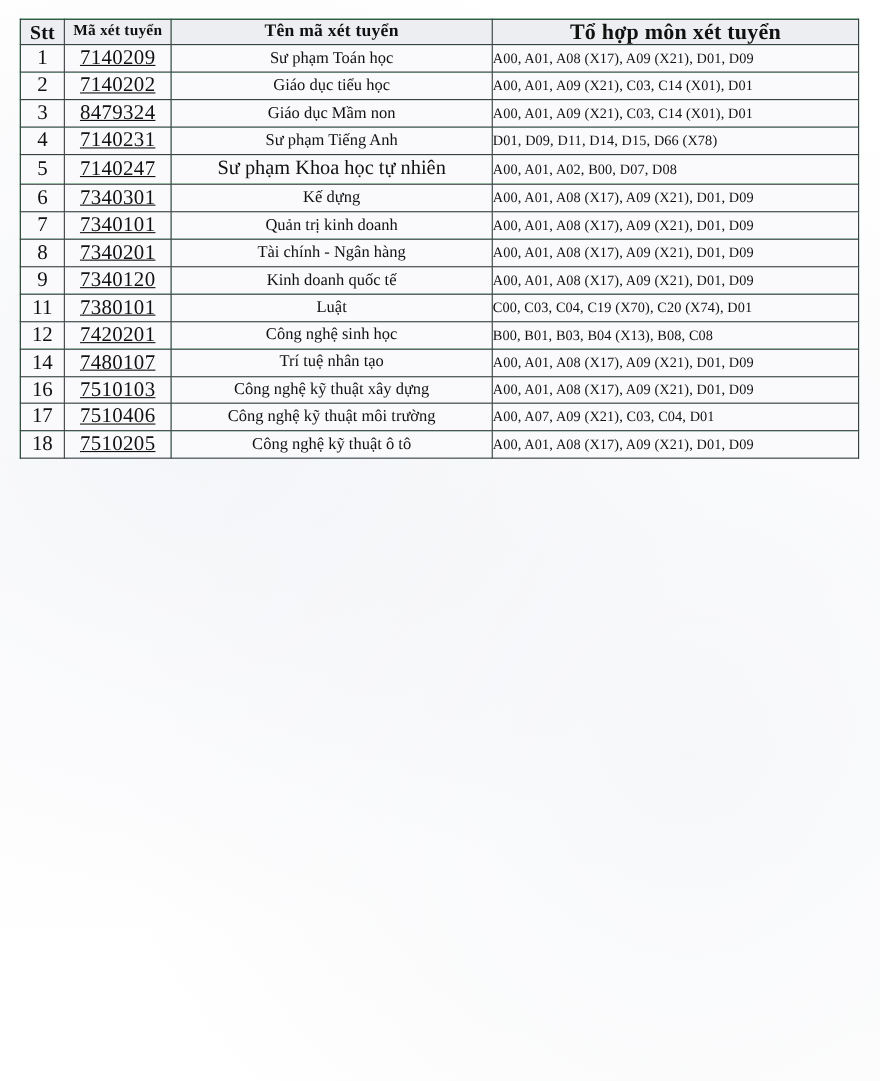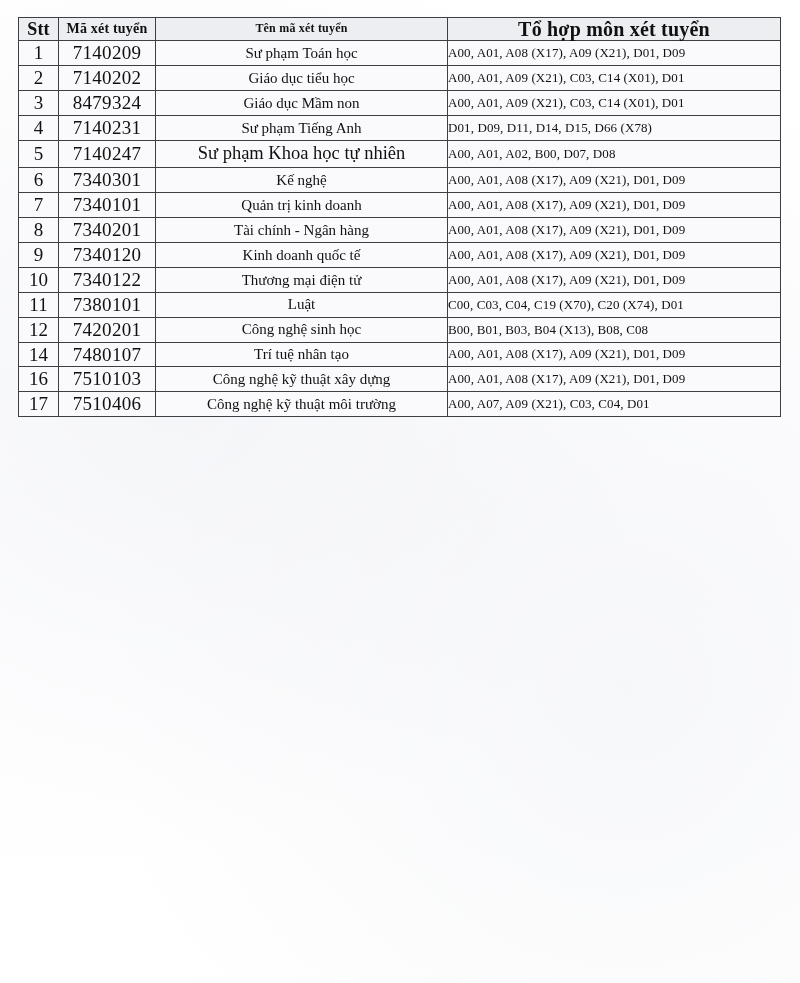--- a/index.html
+++ b/index.html
@@ -68,39 +68,40 @@
     background: #eceef1;
     font-weight: bold;
     font-size: 19px;
     line-height: 1.12;
     text-align: center;
     padding: 7px 4px 8px 4px;
     letter-spacing: 0.2px;
   }
   thead th.h-stt  { font-size: 18px; }
   thead th.h-code { font-size: 14px; }
-  thead th.h-name { font-size: 12px; }
+  thead th.h-name { font-size: 16px; }
   thead th.h-comb { font-size: 20px; }
 
   
   tbody td {
     background: #fafafc;
     font-size: 19px;
     line-height: 1.26;
   }
   td.cell-stt {
     text-align: center;
     font-size: 19px;
     padding: 4px 2px;
   }
   td.cell-code {
     text-align: center;
     font-size: 19px;
     padding: 4px 4px;
     letter-spacing: 0.3px;
+    text-decoration: underline;
   }
   td.cell-name {
     text-align: center;
     font-size: 15px;
     padding: 4px 8px;
     line-height: 1.22;
   }
   td.cell-comb {
     text-align: justify;
     text-align-last: left;
@@ -169,45 +170,39 @@
           </tr>
           <tr class="compact">
             <td class="cell-stt">5</td>
             <td class="cell-code">7140247</td>
             <td class="cell-name">Sư phạm Khoa học tự nhiên</td>
             <td class="cell-comb">A00, A01, A02, B00, D07, D08</td>
           </tr>
           <tr>
             <td class="cell-stt">6</td>
             <td class="cell-code">7340301</td>
-            <td class="cell-name">Kế nghệ</td>
+            <td class="cell-name">Kế dựng</td>
             <td class="cell-comb">A00, A01, A08 (X17), A09 (X21), D01, D09</td>
           </tr>
           <tr>
             <td class="cell-stt">7</td>
             <td class="cell-code">7340101</td>
             <td class="cell-name">Quản trị kinh doanh</td>
             <td class="cell-comb">A00, A01, A08 (X17), A09 (X21), D01, D09</td>
           </tr>
           <tr>
             <td class="cell-stt">8</td>
             <td class="cell-code">7340201</td>
             <td class="cell-name">Tài chính - Ngân hàng</td>
             <td class="cell-comb">A00, A01, A08 (X17), A09 (X21), D01, D09</td>
           </tr>
           <tr>
             <td class="cell-stt">9</td>
             <td class="cell-code">7340120</td>
             <td class="cell-name">Kinh doanh quốc tế</td>
-            <td class="cell-comb">A00, A01, A08 (X17), A09 (X21), D01, D09</td>
-          </tr>
-          <tr>
-            <td class="cell-stt">10</td>
-            <td class="cell-code">7340122</td>
-            <td class="cell-name">Thương mại điện tử</td>
             <td class="cell-comb">A00, A01, A08 (X17), A09 (X21), D01, D09</td>
           </tr>
           <tr>
             <td class="cell-stt">11</td>
             <td class="cell-code">7380101</td>
             <td class="cell-name">Luật</td>
             <td class="cell-comb">C00, C03, C04, C19 (X70), C20 (X74), D01</td>
           </tr>
           <tr>
             <td class="cell-stt">12</td>
@@ -226,16 +221,22 @@
             <td class="cell-code">7510103</td>
             <td class="cell-name">Công nghệ kỹ thuật xây dựng</td>
             <td class="cell-comb">A00, A01, A08 (X17), A09 (X21), D01, D09</td>
           </tr>
           <tr>
             <td class="cell-stt">17</td>
             <td class="cell-code">7510406</td>
             <td class="cell-name">Công nghệ kỹ thuật môi trường</td>
             <td class="cell-comb">A00, A07, A09 (X21), C03, C04, D01</td>
           </tr>
+          <tr>
+            <td class="cell-stt">18</td>
+            <td class="cell-code">7510205</td>
+            <td class="cell-name">Công nghệ kỹ thuật ô tô</td>
+            <td class="cell-comb">A00, A01, A08 (X17), A09 (X21), D01, D09</td>
+          </tr>
         </tbody>
     </table>
   </div>
 </div>
 
 </body></html>

